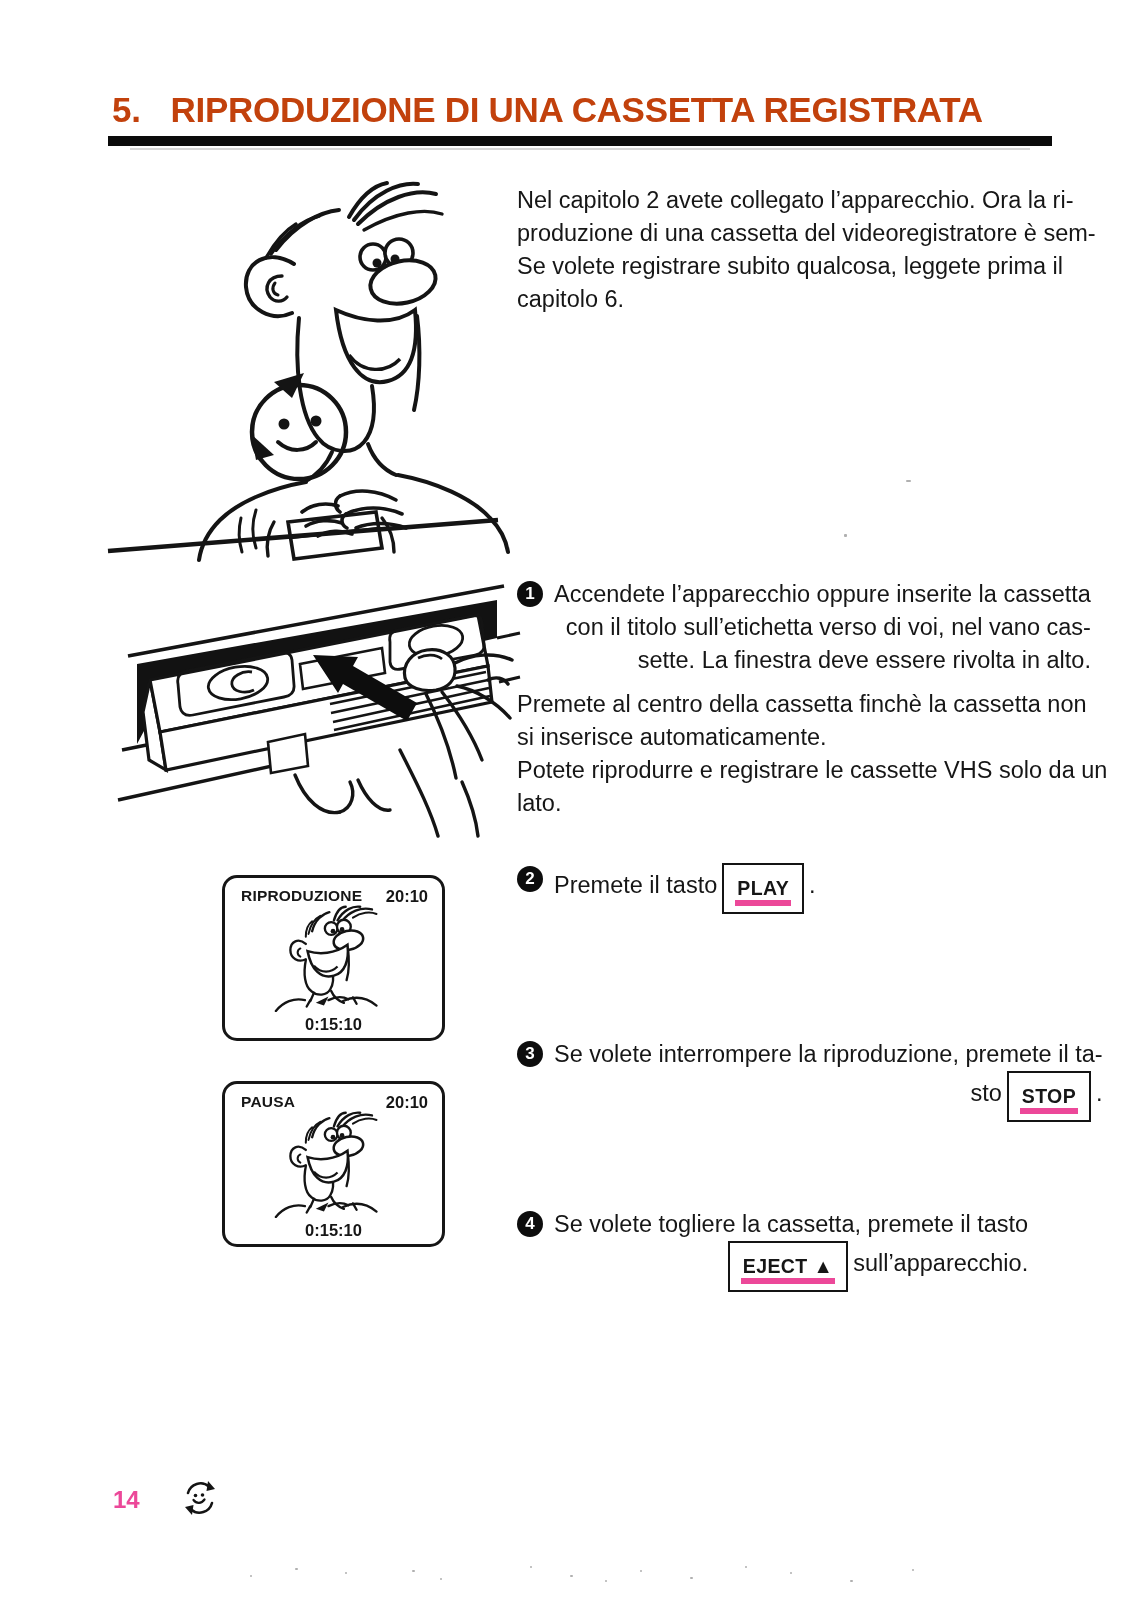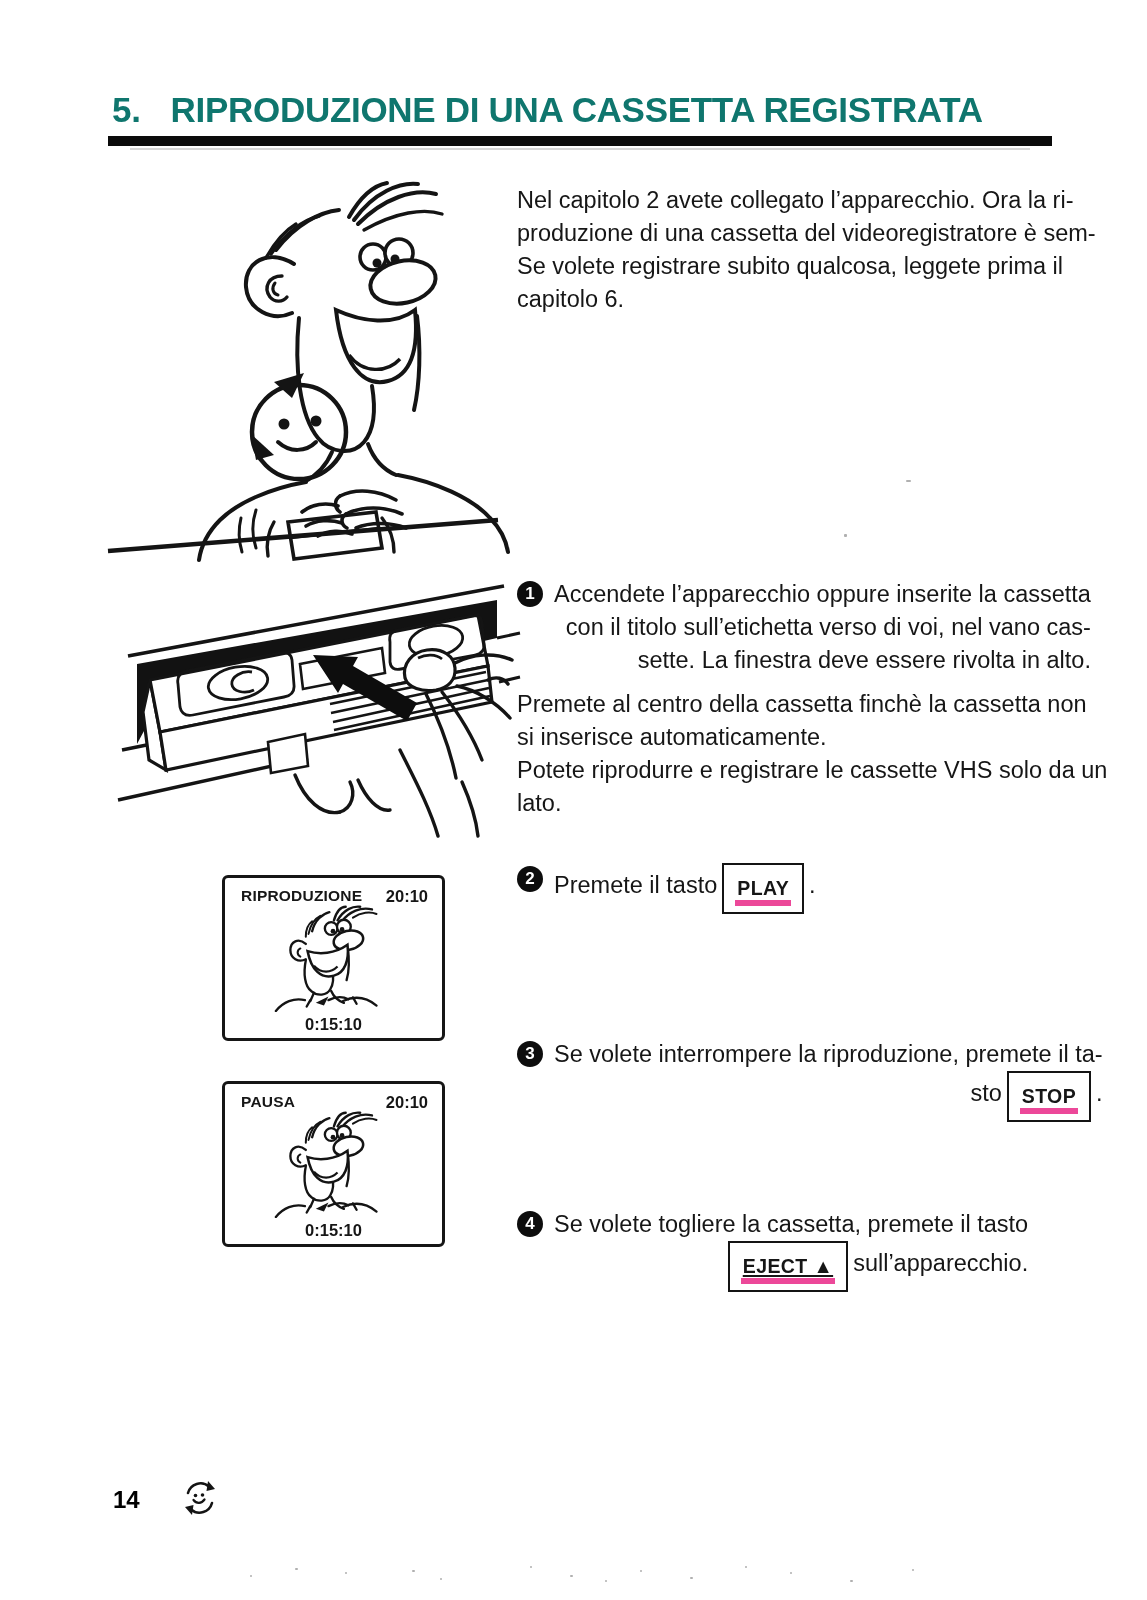--- a/index.html
+++ b/index.html
@@ -3,21 +3,21 @@
 <meta charset="utf-8">
 <style>
   html,body{margin:0;padding:0;background:#e8e8e8;}
   .page{
     position:relative;width:1147px;height:1600px;background:#ffffff;
     font-family:"Liberation Sans","DejaVu Sans",sans-serif;color:#161616;
     overflow:hidden;margin:0 auto;
   }
   .abs{position:absolute;}
   
-  .title{left:112px;top:90px;font-size:35px;font-weight:700;letter-spacing:-0.3px;white-space:nowrap;color:#0f766e;}
+  .title{left:112px;top:90px;font-size:35px;font-weight:700;letter-spacing:-0.3px;white-space:nowrap;color:#c2410c;}
   .title .num{display:inline-block;margin-right:30px;}
   .title-bar{left:108px;top:136px;width:944px;height:10px;background:#0b0b0b;}
   .title-bar-smudge{left:130px;top:148px;width:900px;height:2px;background:#8a8a8a;opacity:.35;}
   
   .col{left:517px;width:590px;font-size:23.5px;line-height:33px;}
   .line{white-space:nowrap;}
   .step{display:flex;align-items:flex-start;gap:11px;}
   .bullet{
     flex:0 0 auto;width:26px;height:26px;border-radius:50%;background:#0d0d0d;color:#fff;
     font-size:17px;font-weight:700;text-align:center;line-height:26px;margin-top:3px;
@@ -25,29 +25,29 @@
   .steptext{font-size:23.5px;line-height:33px;text-align:right;}
   .keycap{
     display:inline-block;border:2px solid #141414;padding:0 11px 2px;margin:0 5px;
     vertical-align:-2px;background:#fff;
   }
   .keycap .lbl{font-weight:700;font-size:19.5px;letter-spacing:.4px;border-bottom:6px solid #ec4899;padding:0 2px 1px;}
   .kc-row{line-height:44px;}
   
   .screen{
     position:absolute;left:222px;width:217px;height:160px;background:#fff;
-    border:3px solid #161616;border-radius:6px;
+    border:3px solid #161616;border-radius:15px;
   }
   .screen .status{position:absolute;left:16px;top:9px;font-weight:700;font-size:15.5px;letter-spacing:.2px;}
   .screen .clock{position:absolute;right:14px;top:9px;font-weight:700;font-size:16.5px;}
   .screen .counter{position:absolute;bottom:4px;left:0;width:100%;text-align:center;font-weight:700;font-size:16.5px;}
   .screen .counter span{background:#fff;padding:0 5px;}
   .screen svg.facepic{position:absolute;left:40px;top:25px;}
   
-  .pagenum{left:113px;top:1486px;font-size:24px;font-weight:700;color:#000000;}
+  .pagenum{left:113px;top:1486px;font-size:24px;font-weight:700;color:#ec4899;}
   .speck{position:absolute;background:#6f6f6f;opacity:.55;border-radius:1px;}
   svg{display:block;}
 </style>
 </head>
 <body>
 
 <div class="page">
 
   <div class="abs title">
     <span class="num">5.</span><span>RIPRODUZIONE DI UNA CASSETTA REGISTRATA</span>
@@ -254,21 +254,21 @@
         <span>sto</span><span class="keycap"><span class="lbl">STOP</span></span><span>.</span>
       </div>
     </div>
   </div>
 
   <div class="abs col step" style="top:1208px;">
     <span class="bullet">4</span>
     <div class="steptext">
       <div class="line">Se volete togliere la cassetta, premete il tasto</div>
       <div class="line kc-row">
-        <span class="keycap" style="margin-left:4px;text-decoration:underline;"><span class="lbl">EJECT ▲</span></span><span>sull’apparecchio.</span>
+        <span class="keycap" style="margin-left:4px;"><span class="lbl">EJECT ▲</span></span><span>sull’apparecchio.</span>
       </div>
     </div>
   </div>
 
   <div class="abs pagenum">14</div>
   <svg class="abs" style="left:180px;top:1478px;" width="40" height="40" viewBox="0 0 40 40">
     <path d="M8,15 A13,13 0 0 1 29,8.5" fill="none" stroke="#141414" stroke-width="2.6" stroke-linecap="round"></path>
     <polygon points="28,3 35,11 26.5,13" fill="#141414"></polygon>
     <path d="M32,25 A13,13 0 0 1 11,31.5" fill="none" stroke="#141414" stroke-width="2.6" stroke-linecap="round"></path>
     <polygon points="12,37 5,29 13.5,27" fill="#141414"></polygon>

